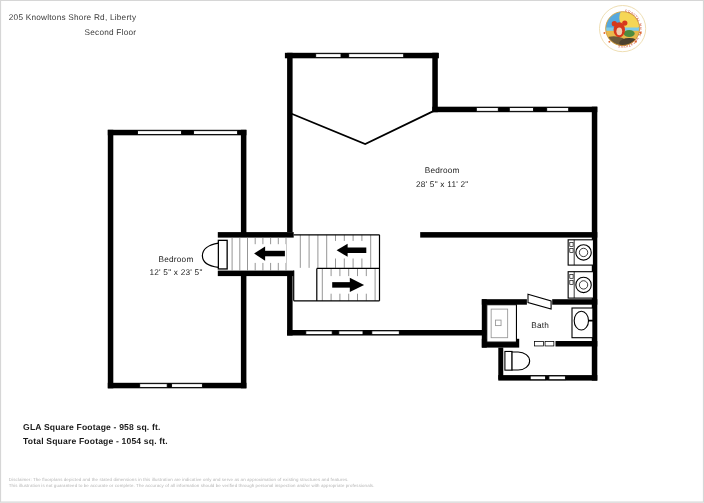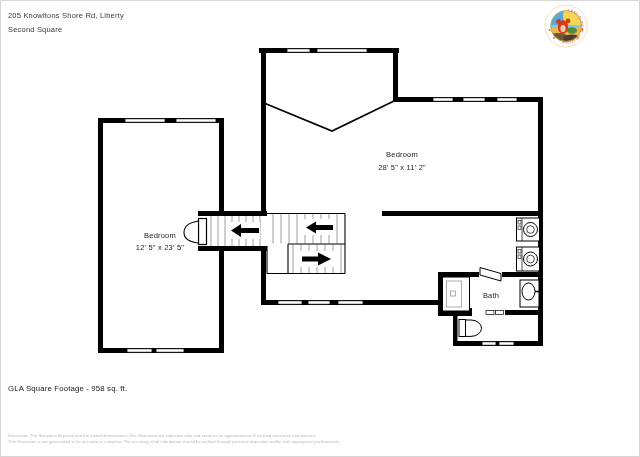--- a/index.html
+++ b/index.html
@@ -3,41 +3,41 @@
 <meta charset="utf-8">
 <style>
   html,body{margin:0;padding:0;}
   body{
     width:640px;height:457px;position:relative;background:#ffffff;
     font-family:"Liberation Sans", sans-serif;overflow:hidden;
     box-shadow:inset 0 0 0 1px #d6d6d6;
   }
   .hdr{
     position:absolute;left:8px;top:9px;font-size:7.5px;line-height:13.5px;
-    color:#3a3a3a;letter-spacing:.2px;
+    color:#3a3a3a;letter-spacing:.2px;text-align:right;
   }
   .logo{position:absolute;left:543px;top:3px;width:46px;height:46px;}
   .plan{position:absolute;left:0;top:0;width:640px;height:457px;}
   .stats{
-    position:absolute;left:8px;top:382px;font-size:7.8px;line-height:13px;
-    color:#1a1a1a;letter-spacing:.15px;
+    position:absolute;left:21px;top:382px;font-size:7.8px;line-height:13px;
+    color:#1a1a1a;letter-spacing:.15px;font-weight:bold;
   }
   .disc{
     position:absolute;left:8px;top:433px;font-size:4px;line-height:6px;
     color:#b4b4b4;letter-spacing:.1px;
   }
   svg text{font-family:"Liberation Sans", sans-serif;}
   .roomlabel{font-size:7.5px;fill:#222;letter-spacing:.2px;text-anchor:middle;}
 </style>
 </head>
 <body>
 
 <div class="hdr">
   <div>205 Knowltons Shore Rd, Liberty</div>
-  <div>Second Square</div>
+  <div>Second Floor</div>
 </div>
 
 <svg class="logo" viewBox="0 0 46 46">
   <defs>
     <clipPath id="lc">
         <circle cx="23" cy="23" r="15.4"></circle>
       </clipPath>
     <path id="arc" d="M23,7.6 a15.4,15.4 0 0 1 0,30.8 a15.4,15.4 0 0 1 0,-30.8" fill="none"></path>
   </defs>
   <circle cx="23" cy="23" r="21" fill="#ffffff" stroke="#ecd9a8" stroke-width="0.8"></circle>
@@ -191,18 +191,19 @@
     <text x="160" y="238" class="roomlabel">Bedroom</text>
     <text x="160" y="250" class="roomlabel">12' 5" x 23' 5"</text>
     <text x="402" y="157" class="roomlabel">Bedroom</text>
     <text x="402" y="170" class="roomlabel">28' 5" x 11' 2"</text>
     <text x="491" y="298" class="roomlabel">Bath</text>
   </g>
 </svg>
 
 <div class="stats">
   <div>GLA Square Footage - 958 sq. ft.</div>
+  <div>Total Square Footage - 1054 sq. ft.</div>
 </div>
 
 <div class="disc">
   <div>Disclaimer: The floorplans depicted and the stated dimensions in this illustration are indicative only and serve as an approximation of existing structures and features.</div>
   <div>This illustration is not guaranteed to be accurate or complete. The accuracy of all information should be verified through personal inspection and/or with appropriate professionals.</div>
 </div>
 
 </body></html>

